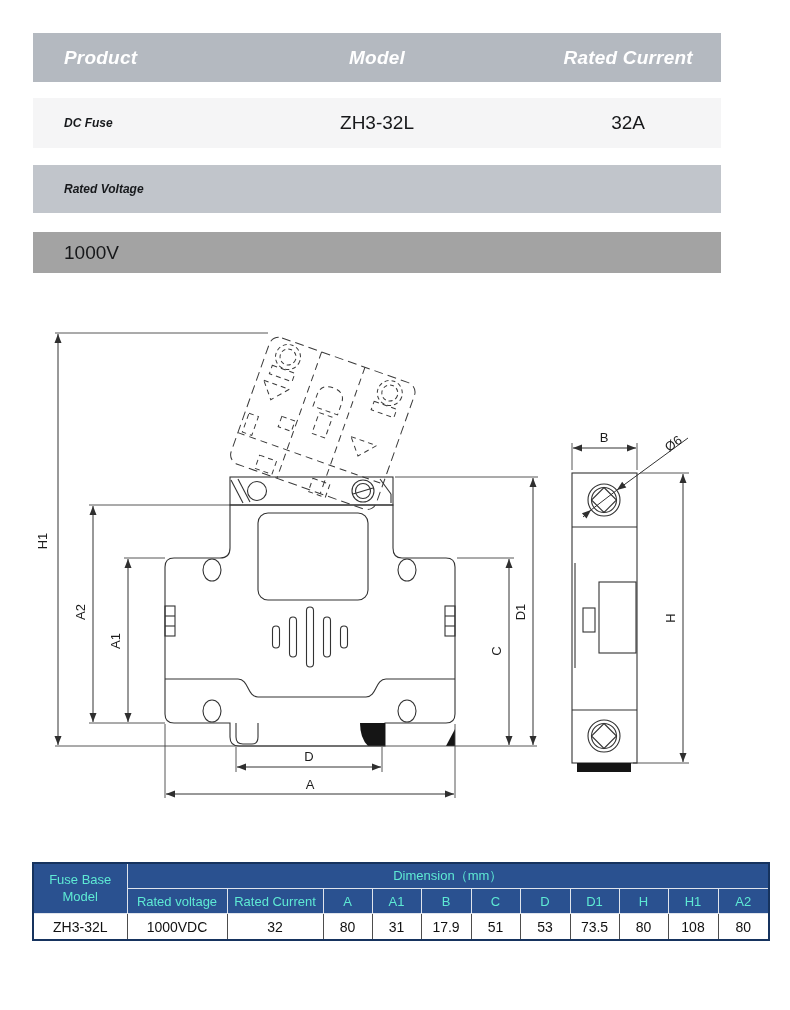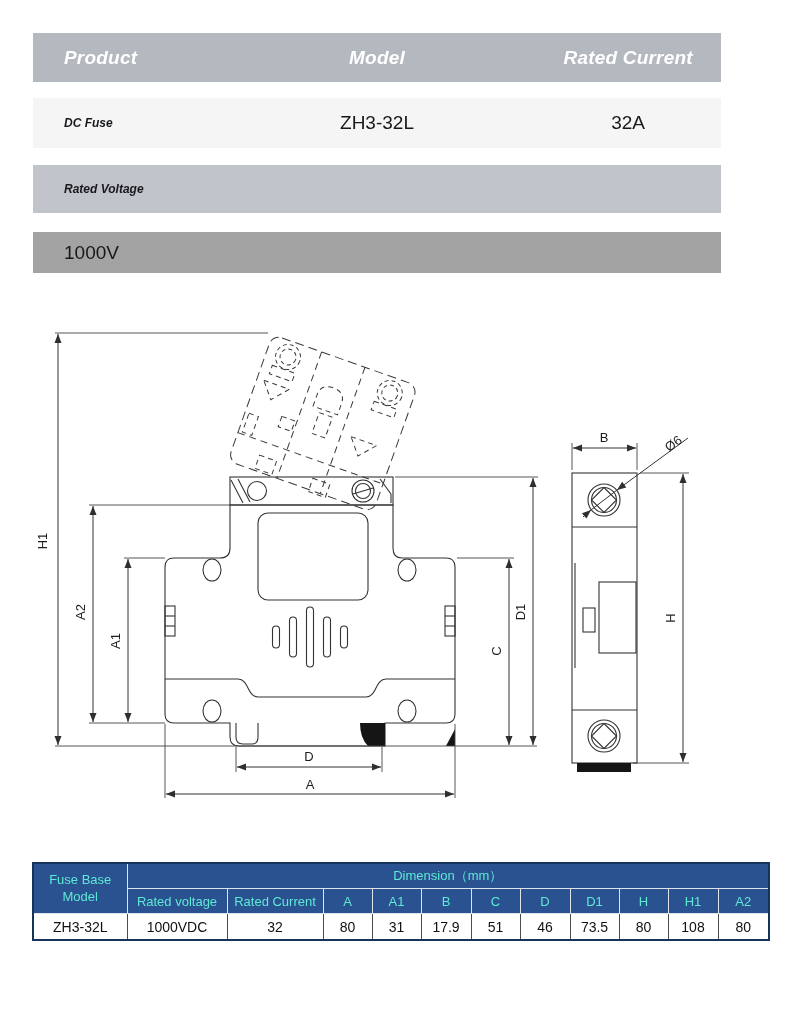--- a/index.html
+++ b/index.html
@@ -235,20 +235,20 @@
     <th>A2</th>
   </tr>
   <tr>
     <td>ZH3-32L</td>
     <td>1000VDC</td>
     <td>32</td>
     <td>80</td>
     <td>31</td>
     <td>17.9</td>
     <td>51</td>
-    <td>46</td>
+    <td>53</td>
     <td>73.5</td>
     <td>80</td>
     <td>108</td>
     <td>80</td>
   </tr>
 </tbody>
   </table>
 
 </body></html>

